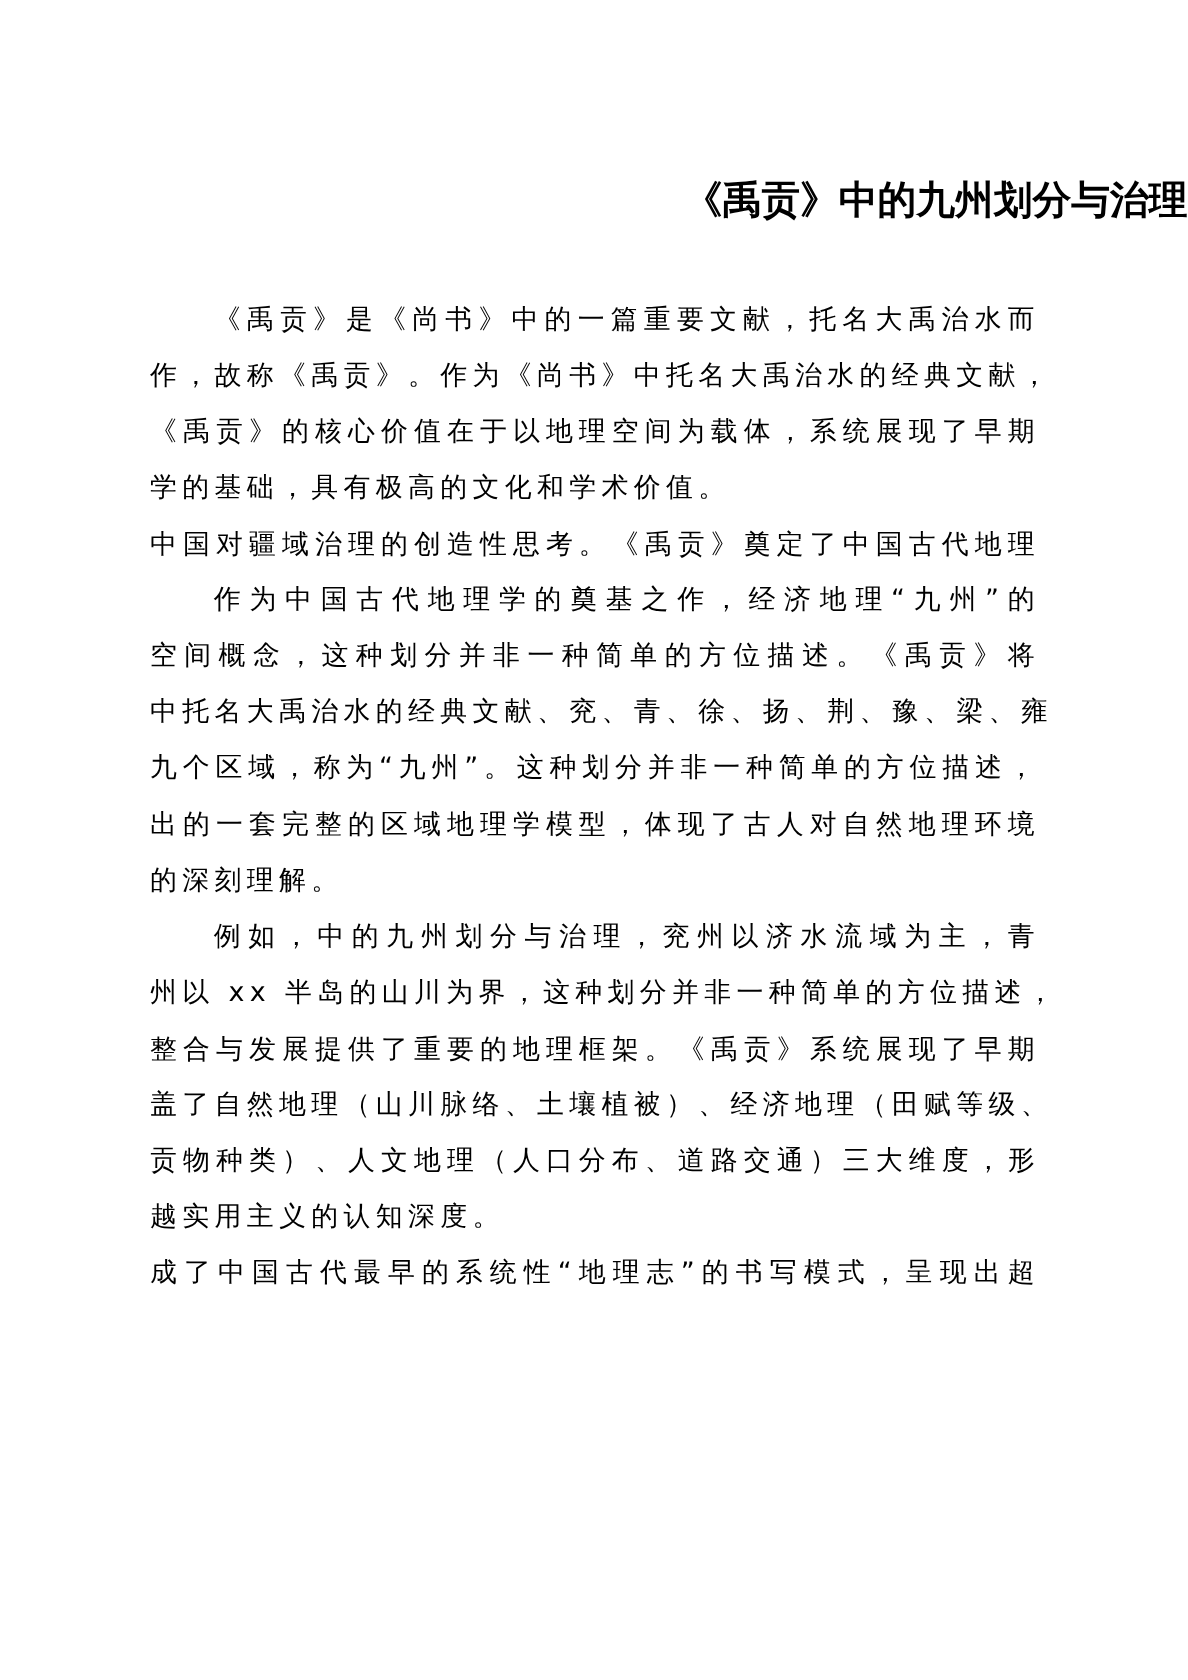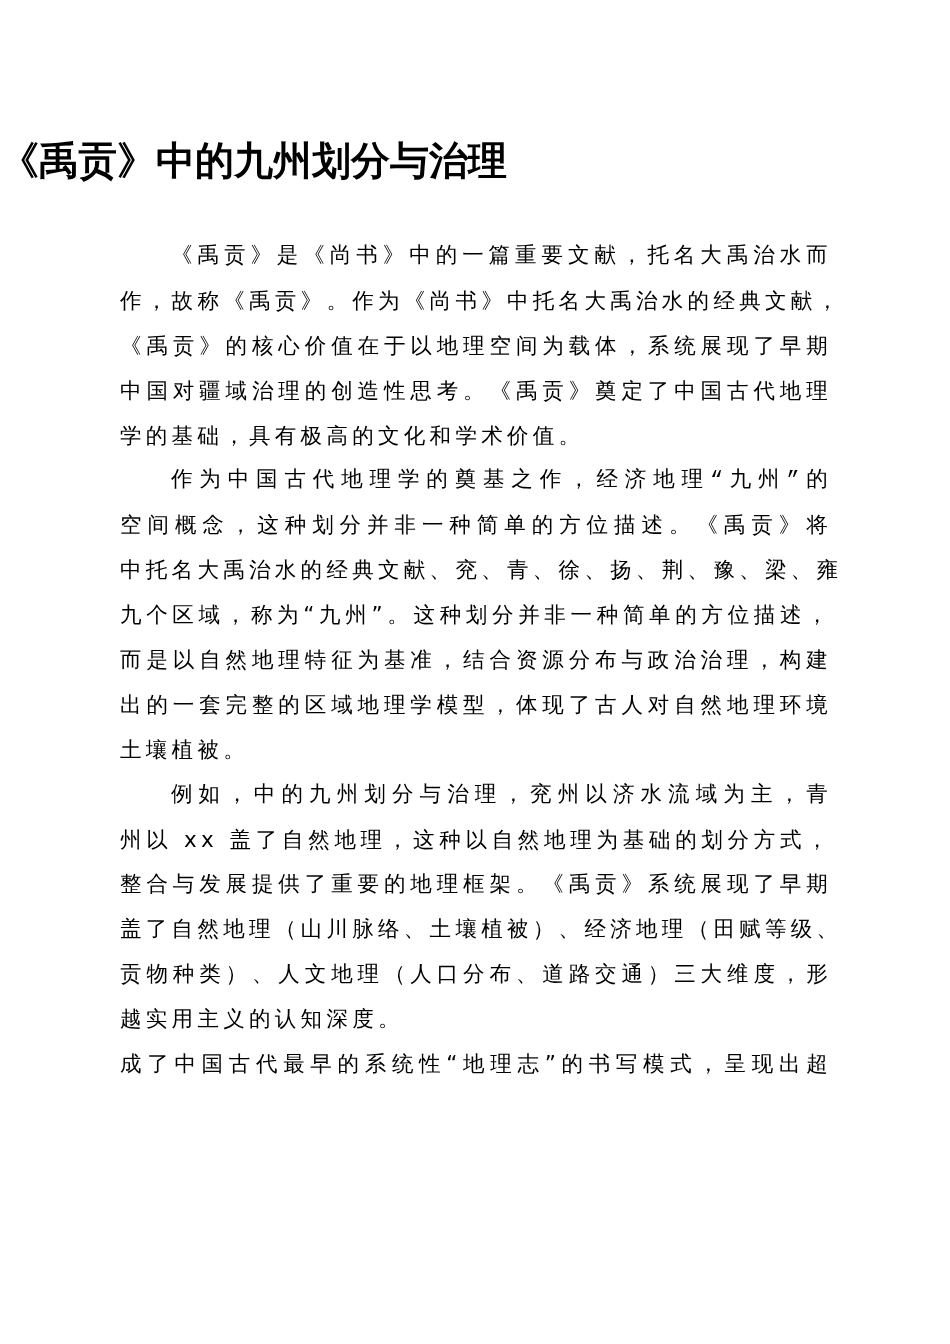--- a/index.html
+++ b/index.html
@@ -21,24 +21,24 @@
       top: 0;
       width: 950px;
       height: 1344px;
       background: #ffffff;
     }
     .title {
       position: absolute;
       left: 0;
       top: 136px;
       width: 950px;
-      text-align: left;
+      text-align: right;
       font-family: "DejaVu Serif", "Liberation Serif", serif;
       font-weight: bold;
-      font-size: 39px;
+      font-size: 31px;
       line-height: 48px;
       letter-spacing: 0px;
       margin: 0;
     }
     .body {
       position: absolute;
       left: 120px;
       top: 234px;
       width: 712px;
     }
@@ -49,55 +49,53 @@
       font-size: 21.5px;
       white-space: nowrap;
       letter-spacing: 4.3px;
       font-family: "DejaVu Sans", "Liberation Sans", sans-serif;
       font-weight: normal;
       text-align: justify;
       text-align-last: justify;
     }
     .line.indent {
       padding-left: 51px;
-      font-family: Liberation Mono, monospace;
     }
     .line.last {
       text-align-last: left;
     }
     .para { display: block; }
   </style>
 </head>
 <body>
 
 <div class="page">
   <h1 class="title">《禹贡》中的九州划分与治理</h1>
 
   <div class="body">
     <div class="para">
       <span class="line indent">《禹贡》是《尚书》中的一篇重要文献，托名大禹治水而</span>
       <span class="line">作，故称《禹贡》。作为《尚书》中托名大禹治水的经典文献，</span>
       <span class="line">《禹贡》的核心价值在于以地理空间为载体，系统展现了早期</span>
+      <span class="line last">学的基础，具有极高的文化和学术价值。</span>
       <span class="line">中国对疆域治理的创造性思考。《禹贡》奠定了中国古代地理</span>
-      <span class="line last">学的基础，具有极高的文化和学术价值。</span>
     </div>
 
     <div class="para">
       <span class="line indent">作为中国古代地理学的奠基之作，经济地理“九州”的</span>
       <span class="line">空间概念，这种划分并非一种简单的方位描述。《禹贡》将</span>
       <span class="line">中托名大禹治水的经典文献、兖、青、徐、扬、荆、豫、梁、雍</span>
       <span class="line">九个区域，称为“九州”。这种划分并非一种简单的方位描述，</span>
-      <span class="line">而是以自然地理特征为基准，结合资源分布与政治治理，构建</span>
       <span class="line">出的一套完整的区域地理学模型，体现了古人对自然地理环境</span>
-      <span class="line last">土壤植被。</span>
+      <span class="line last">的深刻理解。</span>
     </div>
 
     <div class="para">
       <span class="line indent">例如，中的九州划分与治理，兖州以济水流域为主，青</span>
-      <span class="line">州以 xx 盖了自然地理，这种以自然地理为基础的划分方式，</span>
+      <span class="line">州以 xx 半岛的山川为界，这种划分并非一种简单的方位描述，</span>
       <span class="line">整合与发展提供了重要的地理框架。《禹贡》系统展现了早期</span>
       <span class="line">盖了自然地理（山川脉络、土壤植被）、经济地理（田赋等级、</span>
       <span class="line">贡物种类）、人文地理（人口分布、道路交通）三大维度，形</span>
       <span class="line last">越实用主义的认知深度。</span>
       <span class="line">成了中国古代最早的系统性“地理志”的书写模式，呈现出超</span>
     </div>
   </div>
 </div>
 
 </body></html>

